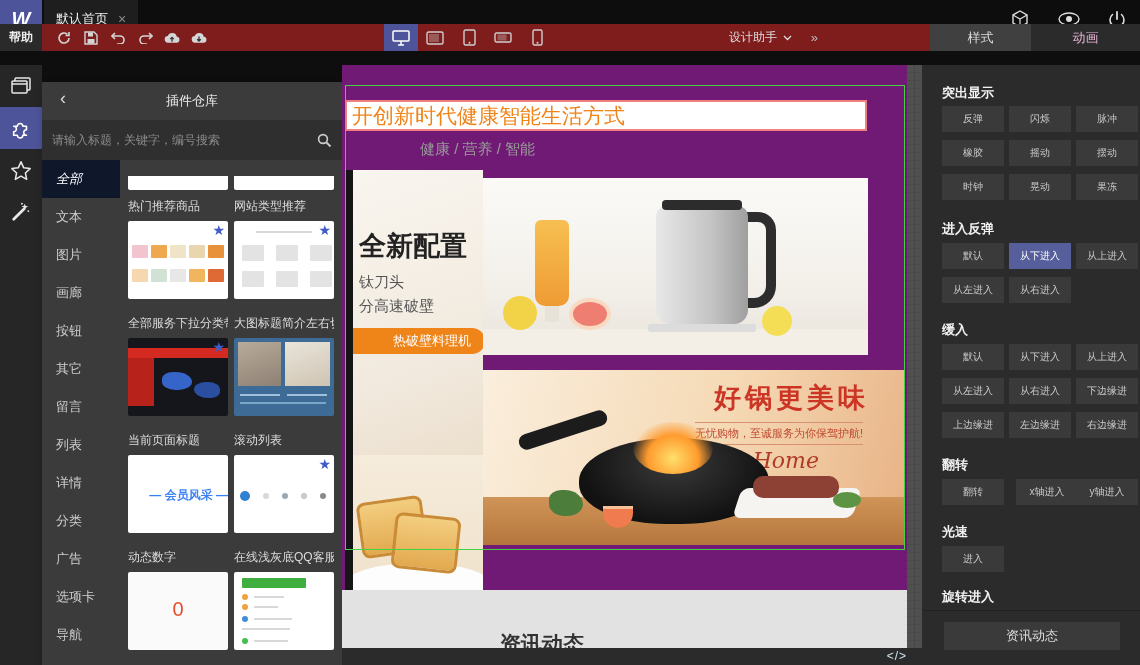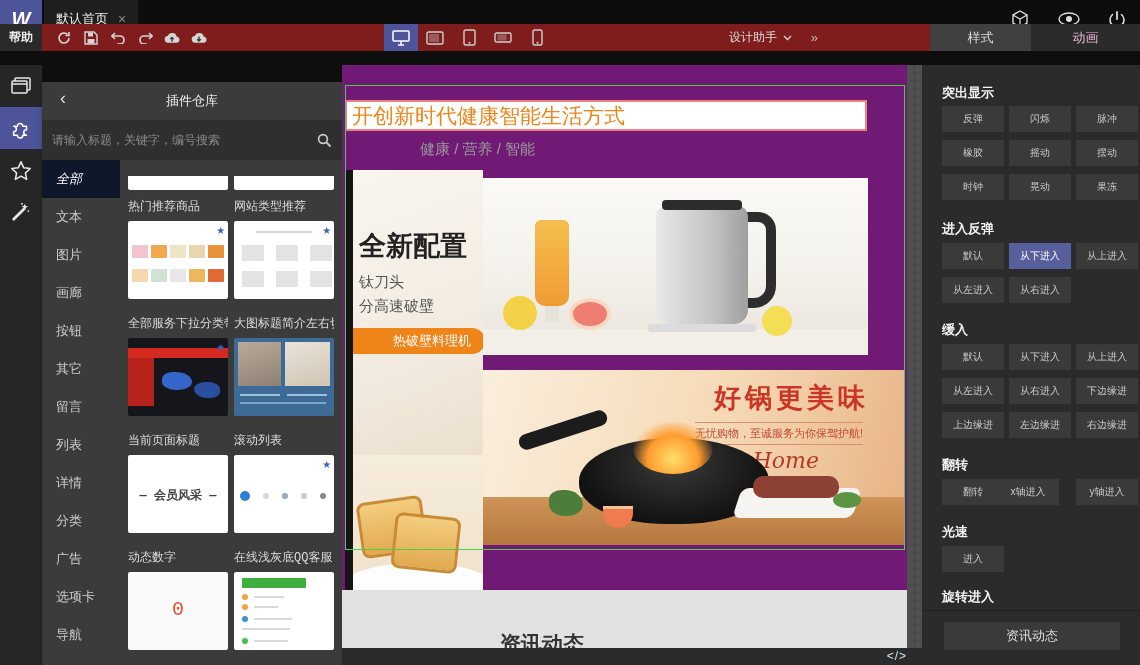--- a/index.html
+++ b/index.html
@@ -43,33 +43,33 @@
   #pp-header { height:38px; display:flex; align-items:center; color:#eee; position:relative; }
   #pp-back { position:absolute; left:18px; top:6px; font-size:18px; color:#ddd; }
   #pp-title { width:100%; text-align:center; font-size:13px; }
   #pp-search { height:40px; background:#2f2f2f; display:flex; align-items:center; padding:0 10px; }
   #pp-search input { flex:1; background:transparent; border:none; outline:none; color:#bbb; font-size:12px; }
   #pp-search input::placeholder { color:#8a8a8a; }
   #pp-body { display:flex; height:505px; }
   #pp-cats { width:78px; }
   .cat { height:38px; display:flex; align-items:center; padding-left:14px; color:#ccc; font-size:13px; }
   .cat.active { background:#0f172a; color:#fff;font-style:italic; }
-  #pp-items { flex:1; padding:16px 8px; position:relative; overflow:hidden;font-family:Liberation Mono, monospace; }
+  #pp-items { flex:1; padding:16px 8px; position:relative; overflow:hidden; }
   .item-grid { display:flex; flex-wrap:wrap; justify-content:space-between; }
   .pp-item { width:100px; margin-bottom:8px; }
   .pp-item .lbl { color:#ddd; font-size:12px; margin:8px 0 6px 0; white-space:nowrap; overflow:hidden; }
   .card { width:100px; height:78px; background:#fff; border-radius:2px; position:relative; overflow:hidden; }
   .star-badge { position:absolute; top:2px; right:3px; color:#3f5cc8; font-size:14px; line-height:1; }
   .cut-card { width:100px; height:14px; background:#fff; border-radius:0 0 2px 2px; }
 
   
   .th-row { position:absolute; display:flex; gap:3px; }
   .sq { width:16px; height:13px; border-radius:1px; }
   .tline { position:absolute; background:#d8d8d8; height:2px; }
-  .member-title { position:absolute; left:0; right:0; top:32px; text-align:center; color:#404040; font-weight:bold; font-size:12px; }
+  .member-title { position:absolute; left:0; right:0; top:32px; text-align:right; color:#3b82f6; font-weight:bold; font-size:12px; }
   .num-zero { position:absolute; left:0; right:0; top:26px; text-align:center; color:#e54d2a; font-size:20px; }
   .qq-head { position:absolute; left:8px; top:6px; right:28px; height:10px; background:#3fae3f; border-radius:1px; }
   .mini-dot { width:6px; height:6px; border-radius:50%; display:inline-block; margin-right:3px; }
 
   
   #canvas { position:absolute; left:342px; top:65px; width:580px; height:600px; background:#701a75; overflow:hidden; }
   #sel-outline { position:absolute; left:3px; top:20px; width:560px; height:465px; border:1px solid #44d344; pointer-events:none; }
   #headline-box { position:absolute; left:3px; top:35px; width:522px; height:31px; background:#fff; border:2px solid #f08080;
     display:flex; align-items:center; padding-left:5px; color:#ef8419; font-size:21px; white-space:nowrap; overflow:hidden; }
   #subline { position:absolute; left:78px; top:75px; color:#9a9a9a; font-size:15px; }
@@ -535,21 +535,21 @@
   <div class="btn" style="left:154px;top:279px;">从上进入</div>
   <div class="btn" style="left:20px;top:313px;">从左进入</div>
   <div class="btn" style="left:87px;top:313px;">从右进入</div>
   <div class="btn" style="left:154px;top:313px;">下边缘进</div>
   <div class="btn" style="left:20px;top:347px;">上边缘进</div>
   <div class="btn" style="left:87px;top:347px;">左边缘进</div>
   <div class="btn" style="left:154px;top:347px;">右边缘进</div>
 
   <div class="sec-title" style="top:391px;">翻转</div>
   <div class="btn" style="left:20px;top:414px;">翻转</div>
-  <div class="btn" style="left:75px;top:414px;">x轴进入</div>
+  <div class="btn" style="left:94px;top:414px;">x轴进入</div>
   <div class="btn" style="left:154px;top:414px;">y轴进入</div>
 
   <div class="sec-title" style="top:458px;">光速</div>
   <div class="btn" style="left:20px;top:481px;">进入</div>
 
   <div class="sec-title" style="top:523px;">旋转进入</div>
 
   <div id="clear-divider"></div>
   <div id="clear-btn">资讯动态</div>
 </div>

